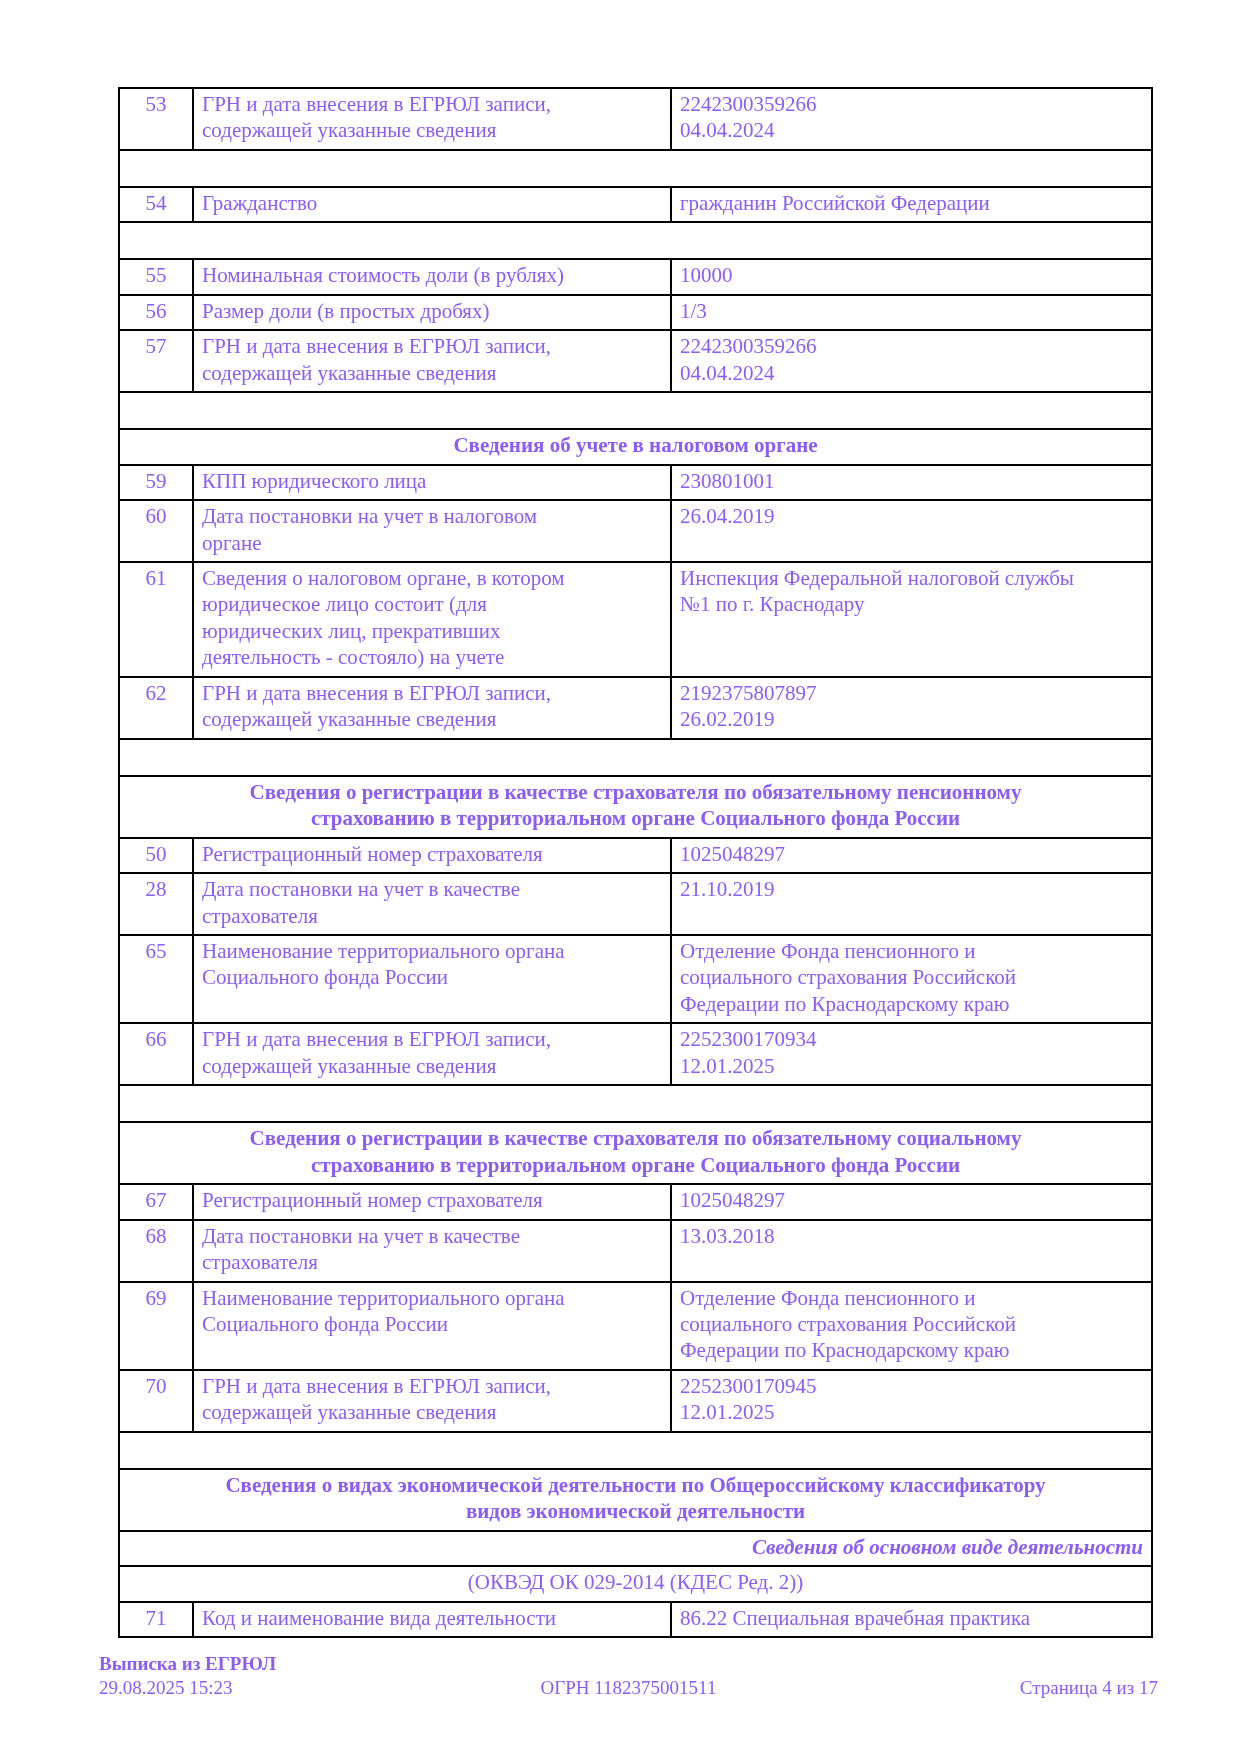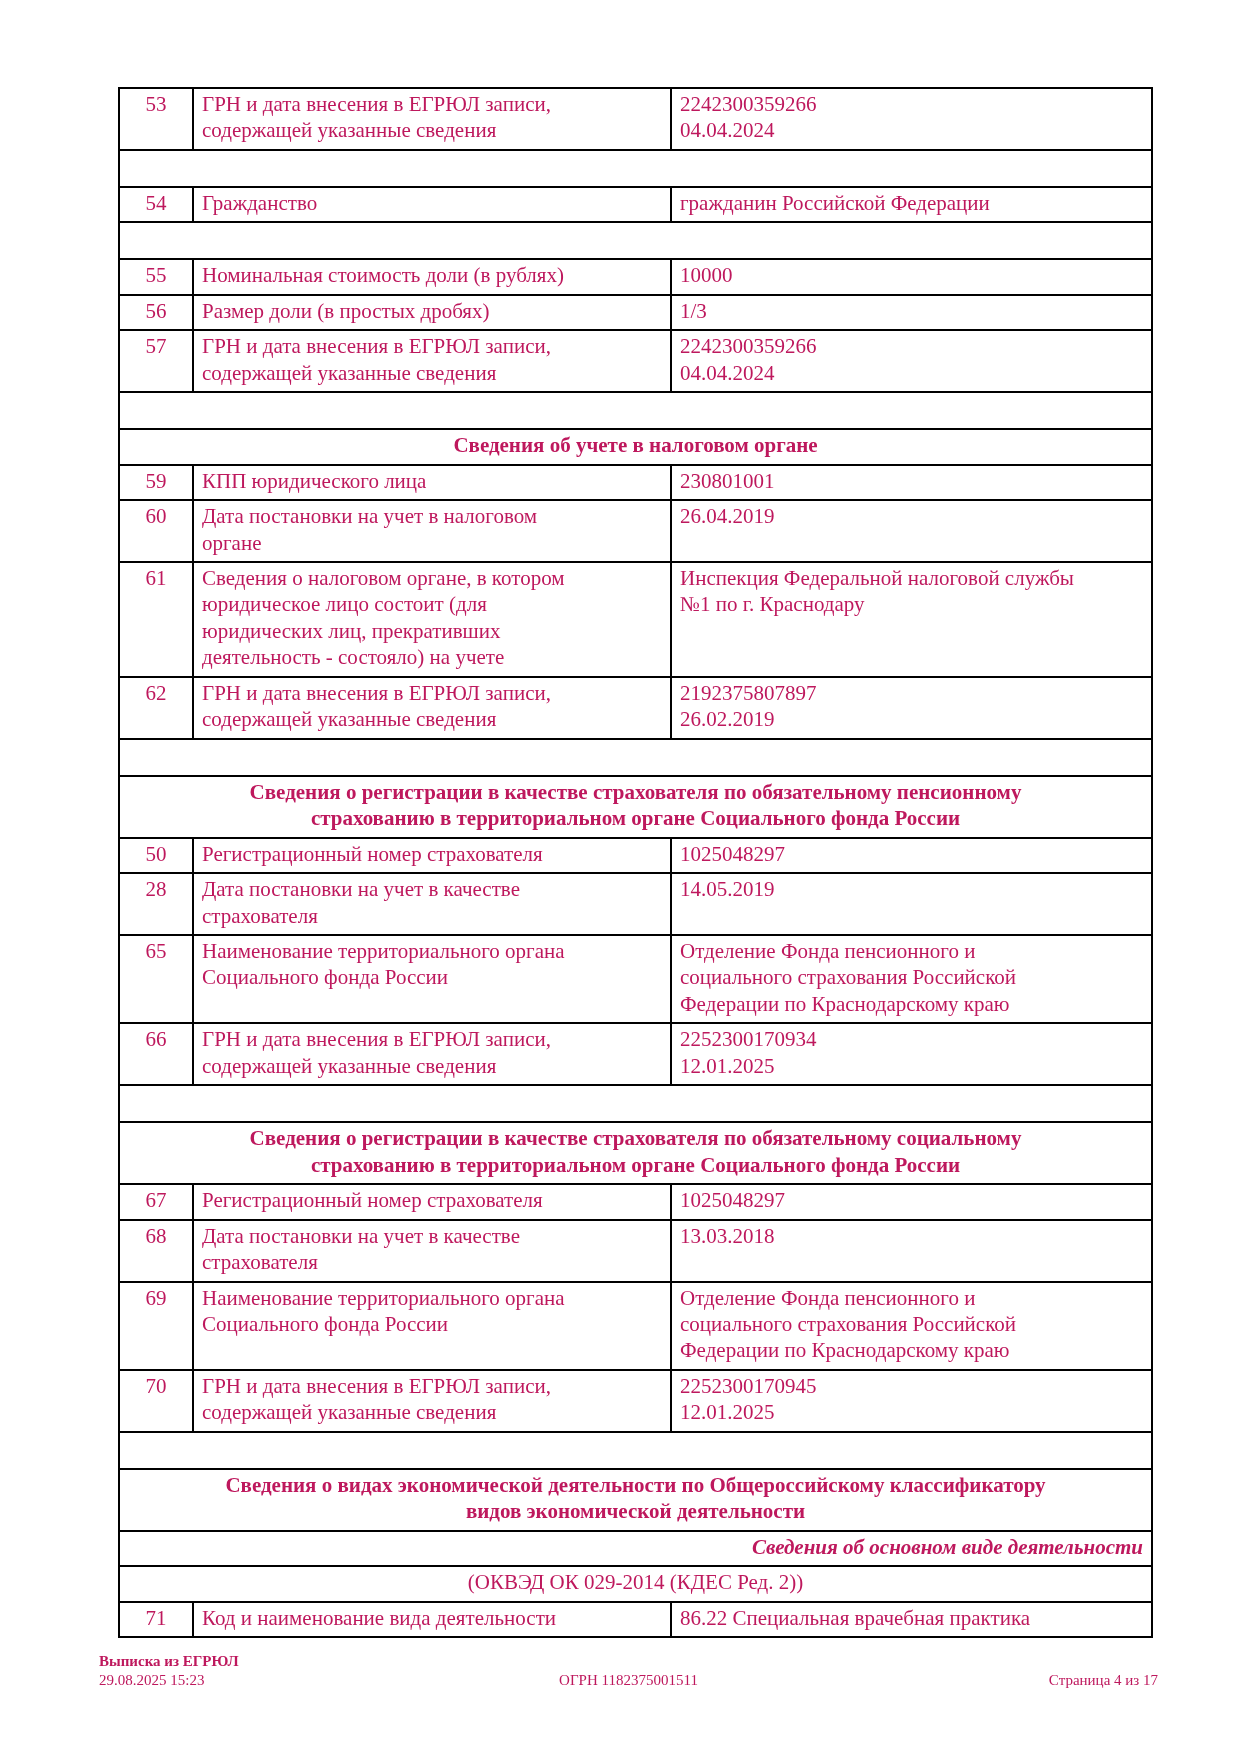--- a/index.html
+++ b/index.html
@@ -3,21 +3,21 @@
 <meta charset="utf-8">
 <style>
   html, body { margin: 0; padding: 0; background: #888; }
   .page {
     position: relative;
     width: 1240px;
     height: 1755px;
     margin: 0 auto;
     background: #ffffff;
     font-family: "Liberation Serif", "DejaVu Serif", serif;
-    color: #be185d;
+    color: #8b5cf6;
     overflow: hidden;
   }
   table.extract {
     position: absolute;
     left: 118px;
     top: 87px;
     width: 1033px;
     border-collapse: collapse;
     table-layout: fixed;
   }
@@ -53,21 +53,21 @@
     text-align: center;
   }
   .footer {
     position: absolute;
     left: 99px;
     top: 1652px;
     width: 1059px;
     display: flex;
     justify-content: space-between;
     align-items: flex-end;
-    font-size: 15px;
+    font-size: 19px;
     line-height: 1.25;
   }
   .footer .left-block { text-align: left; }
   .footer .doc-type { font-weight: bold; }
   .footer .center-block {
     position: absolute;
     left: 50%;
     transform: translateX(-50%);
     bottom: 0;
   }
@@ -162,21 +162,21 @@
         </tr>
         <tr>
           <td class="num">50</td>
           <td>Регистрационный номер страхователя</td>
           <td>1025048297</td>
         </tr>
         <tr>
           <td class="num">28</td>
           <td>Дата постановки на учет в качестве
 страхователя</td>
-          <td>14.05.2019</td>
+          <td>21.10.2019</td>
         </tr>
         <tr>
           <td class="num">65</td>
           <td>Наименование территориального органа
 Социального фонда России</td>
           <td>Отделение Фонда пенсионного и
 социального страхования Российской
 Федерации по Краснодарскому краю</td>
         </tr>
         <tr>

